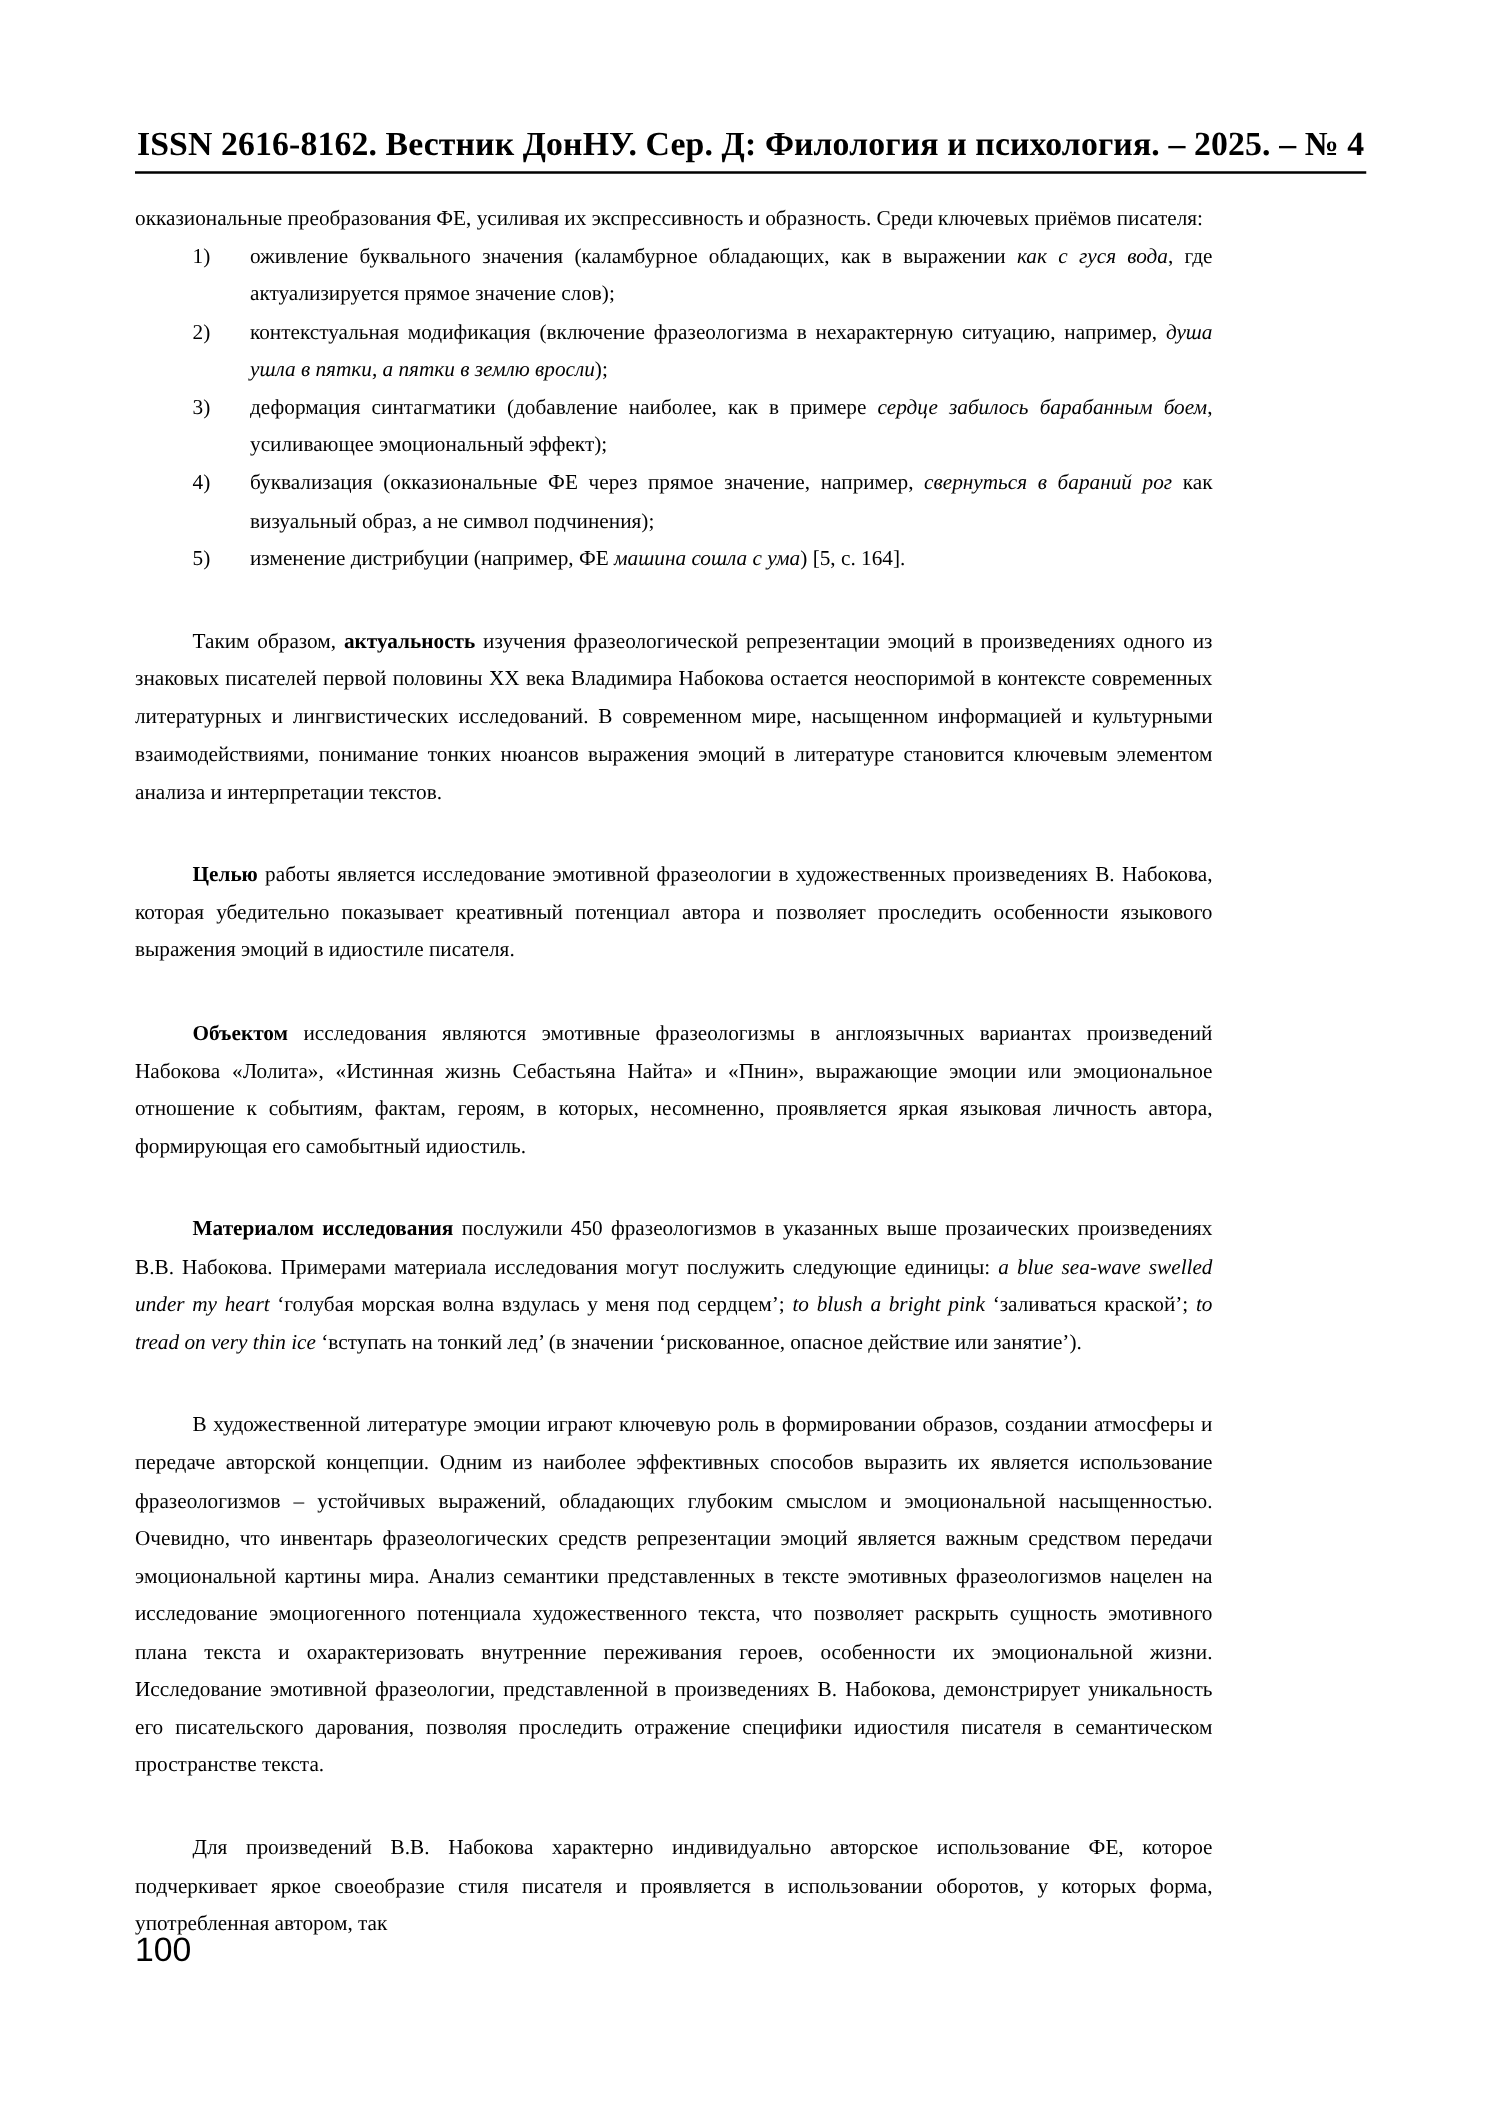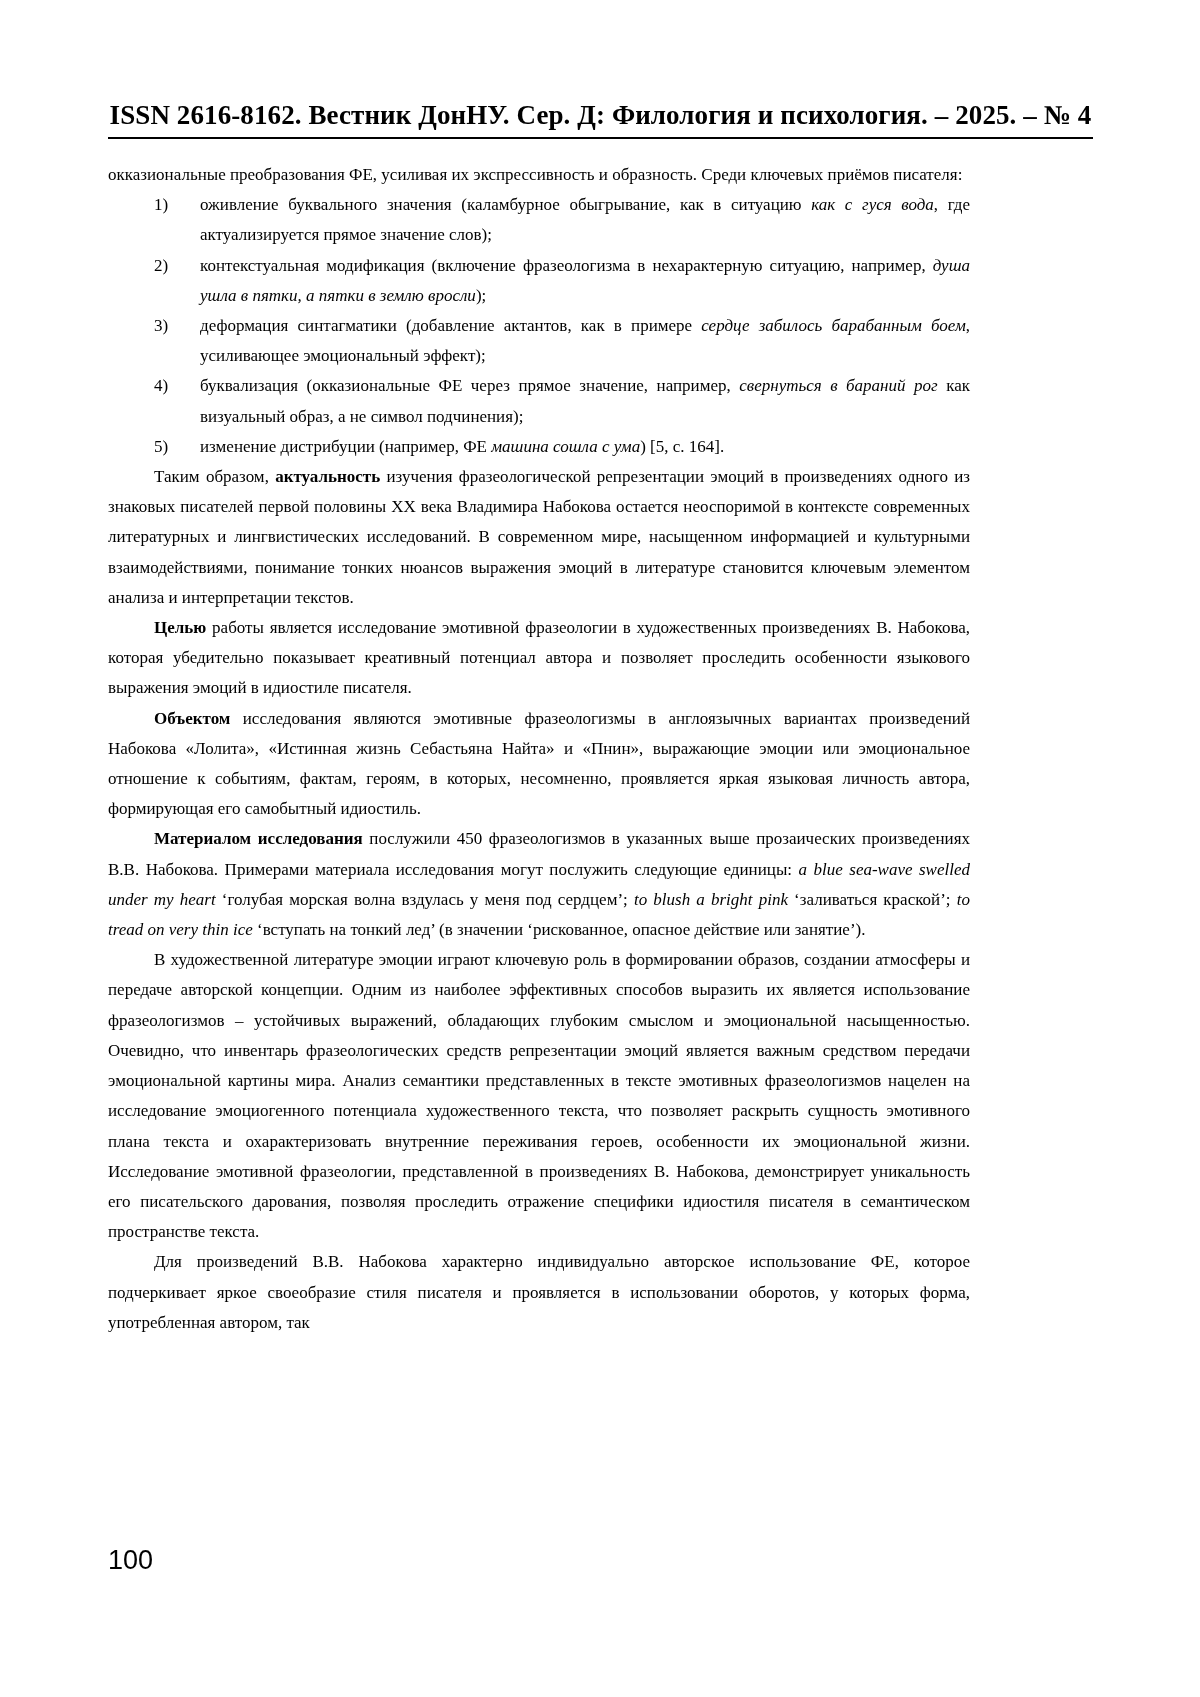--- a/index.html
+++ b/index.html
@@ -48,20 +48,21 @@
     line-height: 30.2px;
     text-align: justify;
     text-justify: inter-word;
   }
   .content p {
     margin: 0;
     text-indent: 0;
   }
   p.ind {
     text-indent: 46px;
+    margin-top: 36px;
   }
   .list-item {
     display: flex;
     margin: 0;
   }
   .list-num {
     flex: 0 0 auto;
     width: 46px;
     padding-left: 46px;
     box-sizing: content-box;
@@ -98,33 +99,33 @@
   <div class="header-rule"></div>
 
   <div class="content">
 
     <p>окказиональные преобразования ФЕ, усиливая их экспрессивность и образность. Среди ключевых приёмов писателя:</p>
 
     <div>
       <div class="list-item">
         <span class="list-num">1)</span>
         <span class="list-body">
-          <span>оживление буквального значения (каламбурное обыгрывание, как в ситуацию </span><i>как с гуся вода</i><span>, где актуализируется прямое значение слов);</span>
+          <span>оживление буквального значения (каламбурное обладающих, как в выражении </span><i>как с гуся вода</i><span>, где актуализируется прямое значение слов);</span>
         </span>
       </div>
       <div class="list-item">
         <span class="list-num">2)</span>
         <span class="list-body">
           <span>контекстуальная модификация (включение фразеологизма в нехарактерную ситуацию, например, </span><i>душа ушла в пятки, а пятки в землю вросли</i><span>);</span>
         </span>
       </div>
       <div class="list-item">
         <span class="list-num">3)</span>
         <span class="list-body">
-          <span>деформация синтагматики (добавление актантов, как в примере </span><i>сердце забилось барабанным боем</i><span>, усиливающее эмоциональный эффект);</span>
+          <span>деформация синтагматики (добавление наиболее, как в примере </span><i>сердце забилось барабанным боем</i><span>, усиливающее эмоциональный эффект);</span>
         </span>
       </div>
       <div class="list-item">
         <span class="list-num">4)</span>
         <span class="list-body">
           <span>буквализация (окказиональные ФЕ через прямое значение, например, </span><i>свернуться в бараний рог</i><span> как визуальный образ, а не символ подчинения);</span>
         </span>
       </div>
       <div class="list-item">
         <span class="list-num">5)</span>

